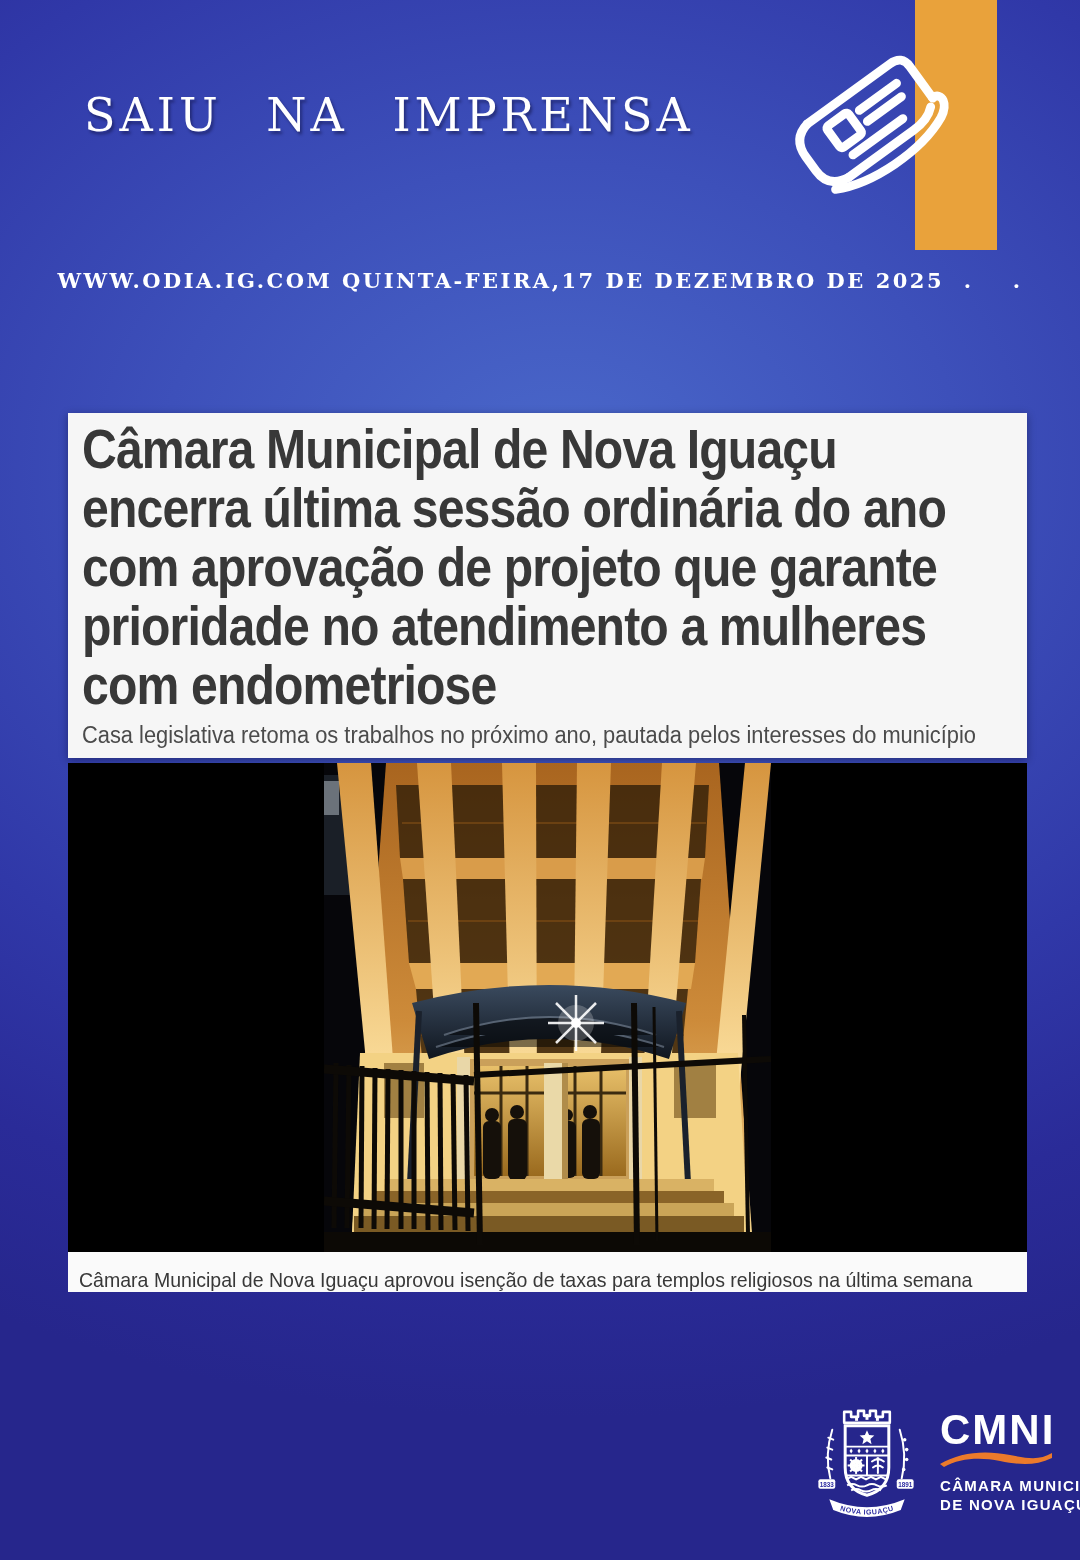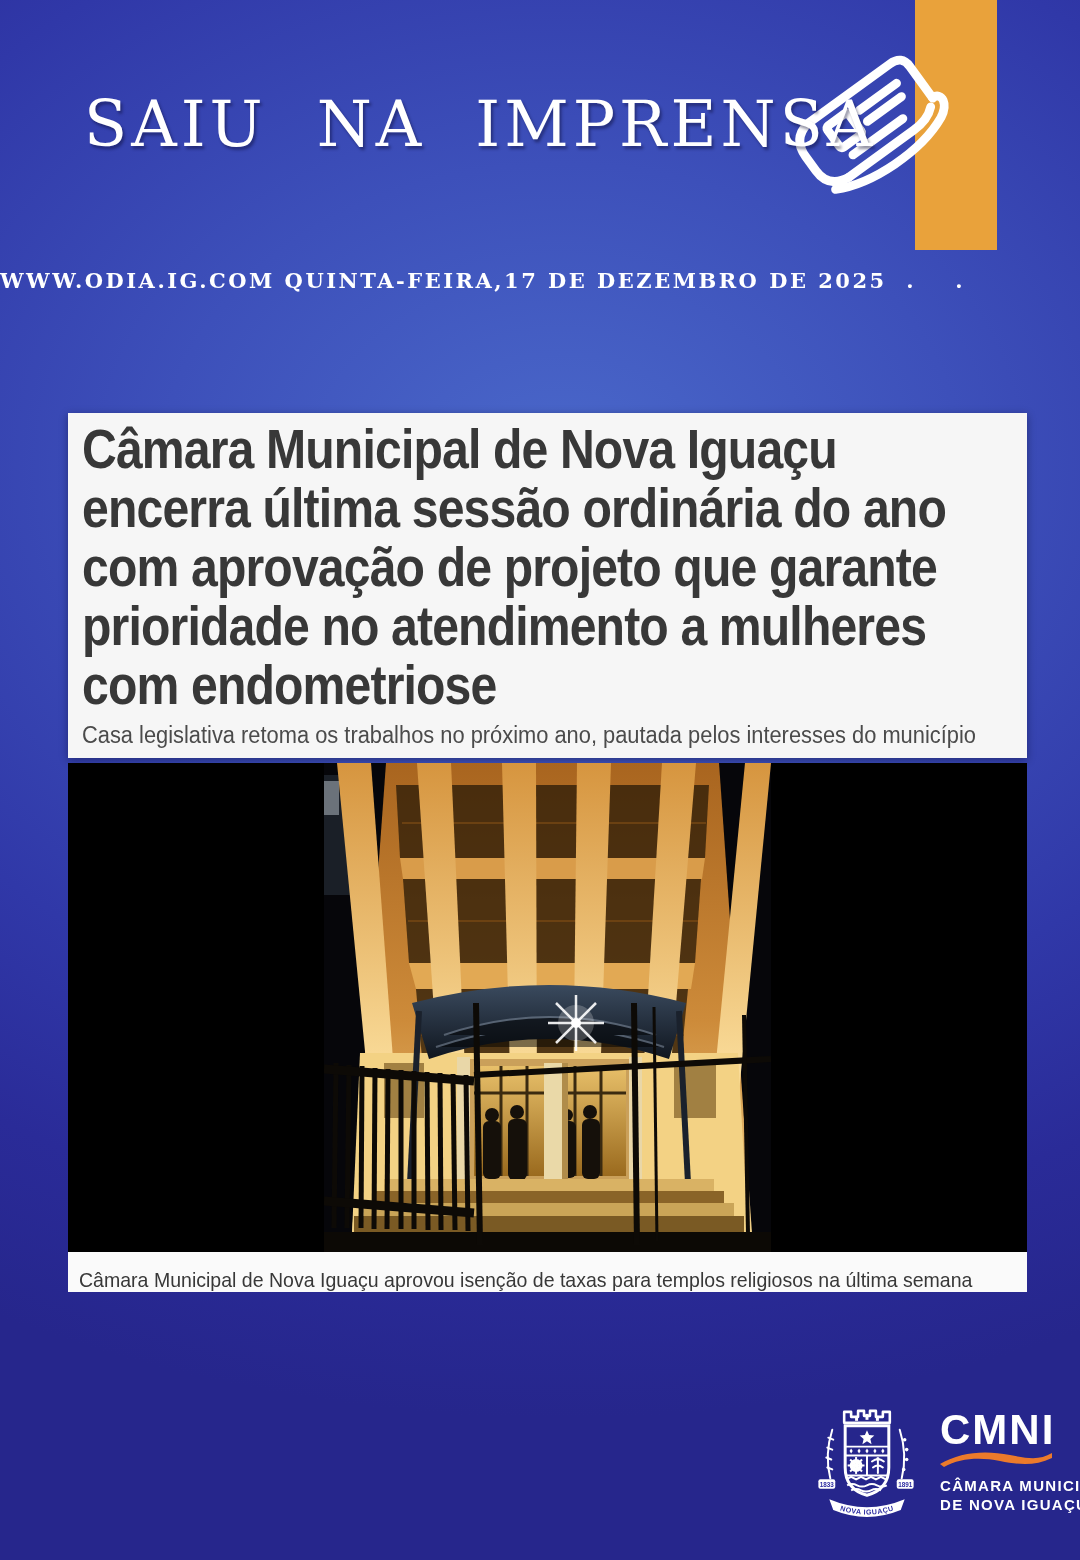--- a/index.html
+++ b/index.html
@@ -7,27 +7,27 @@
     position:relative; width:1080px; height:1560px; overflow:hidden;
     background:
       radial-gradient(ellipse 1250px 950px at 52% 30%,
         #4a68ca 0%, #3d50ba 32%, #3038a8 62%, #2a2b98 82%, #26268c 100%);
     font-family:"Liberation Sans", sans-serif;
   }
   
   .accent-bar{position:absolute; left:915px; top:0; width:82px; height:250px; background:#E9A23B;}
   .main-title{
     position:absolute; left:84px; top:88px; width:720px;
-    font-family:"DejaVu Serif", serif; font-size:63px; font-weight:500;
+    font-family:"DejaVu Serif", serif; font-size:46px; font-weight:500;
     color:#ffffff; letter-spacing:4px; word-spacing:26px; white-space:pre;
     text-shadow:2px 3px 3px rgba(10,12,50,.45);
   }
   .newspaper-wrap{position:absolute; left:786px; top:48px; width:196px; height:176px;}
   .dateline{
-    position:absolute; left:0; top:268px; width:1080px; text-align:left;
+    position:absolute; left:0; top:268px; width:1080px; text-align:center;
     font-family:"DejaVu Serif", serif; font-weight:bold; font-size:21px;
     color:#ffffff; letter-spacing:2.5px; white-space:pre;
   }
   
   .headline-card{
     position:absolute; left:68px; top:413px; width:959px; height:345px;
     background:#F6F6F6; box-shadow:0 2px 8px rgba(5,5,30,.4);
   }
   .headline{margin:6px 0 0 14px;}
   .headline .hl{

